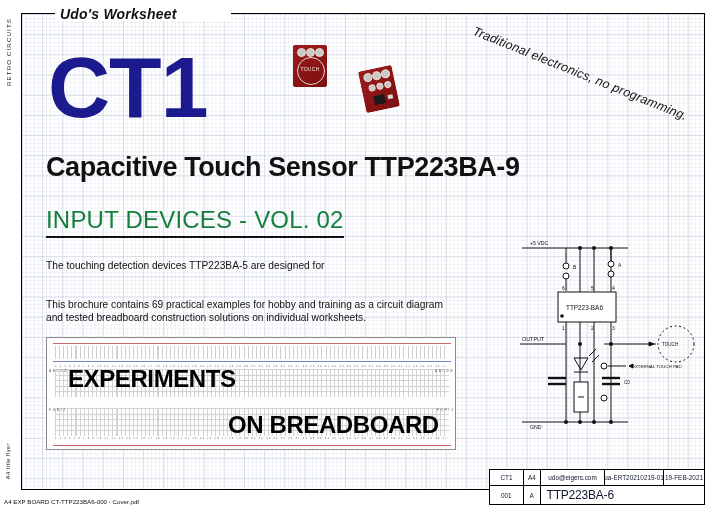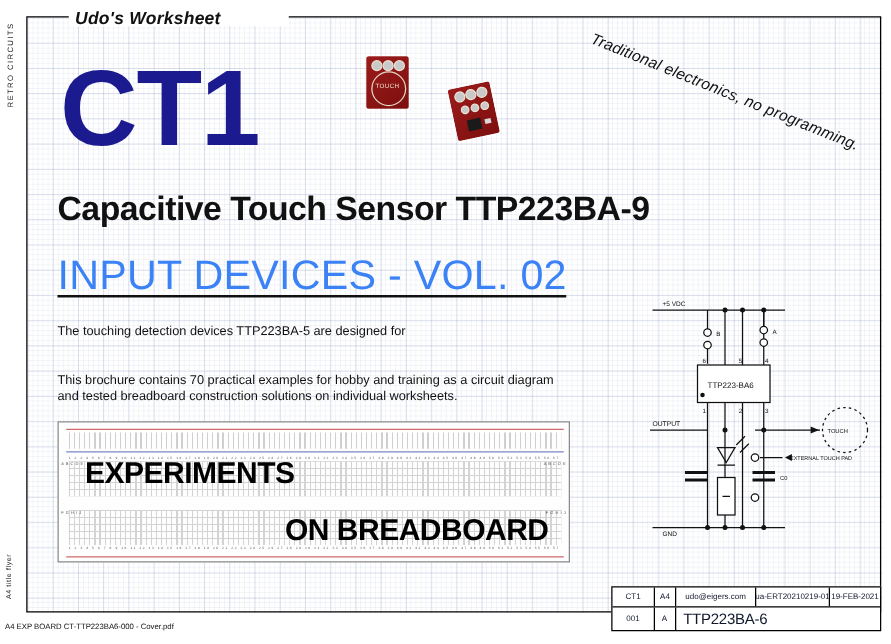--- a/index.html
+++ b/index.html
@@ -32,22 +32,22 @@
   .vtext.top{left:5px;top:18px;}
   .vtext.bot{left:5px;top:443px;font-size:5.6px;letter-spacing:.5px;}
 
   .bottom-file{position:absolute;left:4px;top:498px;font-size:6.2px;color:#111;white-space:nowrap;}
 
   
   .ct1{position:absolute;left:48px;top:44px;font-size:86px;line-height:86px;
        font-weight:bold;color:#1b1b8f;letter-spacing:-1px;}
   .subtitle{position:absolute;left:46px;top:152px;font-size:27px;line-height:30px;
             font-weight:bold;color:#111;letter-spacing:-.4px;white-space:nowrap;}
-  .voltitle{position:absolute;left:46px;top:204px;font-size:33px;line-height:31px;
-            font-weight:normal;color:#3b82f6;letter-spacing:.2px;
+  .voltitle{position:absolute;left:46px;top:204px;font-size:24px;line-height:31px;
+            font-weight:normal;color:#15803d;letter-spacing:.2px;
             border-bottom:2.4px solid #111;padding-bottom:1px;display:inline-block;}
 
   .para{position:absolute;font-size:10.2px;line-height:13.2px;color:#111;}
   .para1{left:46px;top:259px;}
   .para2{left:46px;top:298px;}
 
   
   .slogan{position:absolute;left:476px;top:24px;font-size:12.5px;font-style:italic;
           color:#111;white-space:nowrap;transform:rotate(22deg);transform-origin:left top;
           letter-spacing:.2px;}
@@ -118,21 +118,21 @@
   <div class="bottom-file">A4 EXP BOARD CT-TTP223BA6-000 - Cover.pdf</div>
 
   <div class="ct1">CT1</div>
   <div class="subtitle">Capacitive Touch Sensor TTP223BA-9</div>
   <div class="voltitle">INPUT DEVICES - VOL. 02</div>
 
   <div class="para para1">
     <div>The touching detection devices TTP223BA-5 are designed for</div>
   </div>
   <div class="para para2">
-    <div>This brochure contains 70 practical examples for hobby and training as a circuit diagram</div>
+    <div>This brochure contains 69 practical examples for hobby and training as a circuit diagram</div>
     <div>and tested breadboard construction solutions on individual worksheets.</div>
   </div>
 
   <div class="slogan">Traditional electronics, no programming.</div>
 
   <div class="pcb pcb1">
     <div class="pad" style="left:4px;top:3px;"></div>
     <div class="pad" style="left:13px;top:3px;"></div>
     <div class="pad" style="left:22px;top:3px;"></div>
     <div class="touchring"></div>

